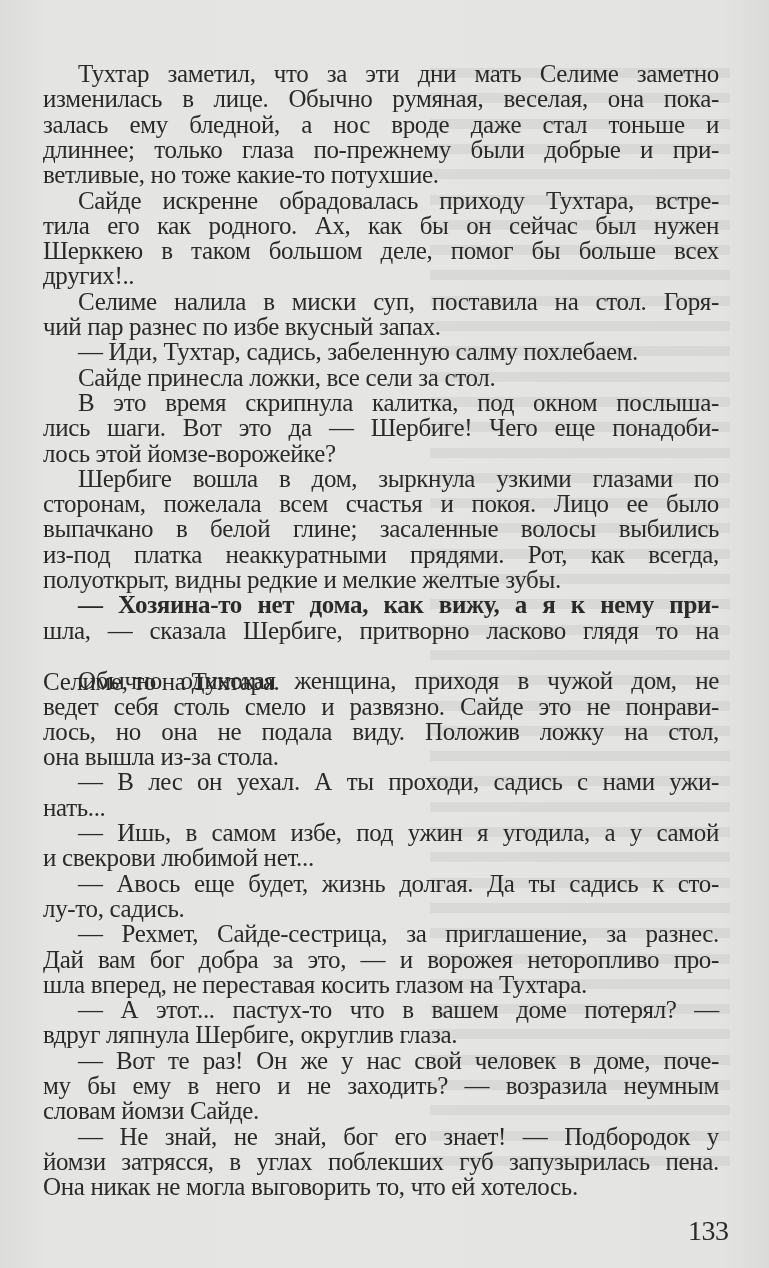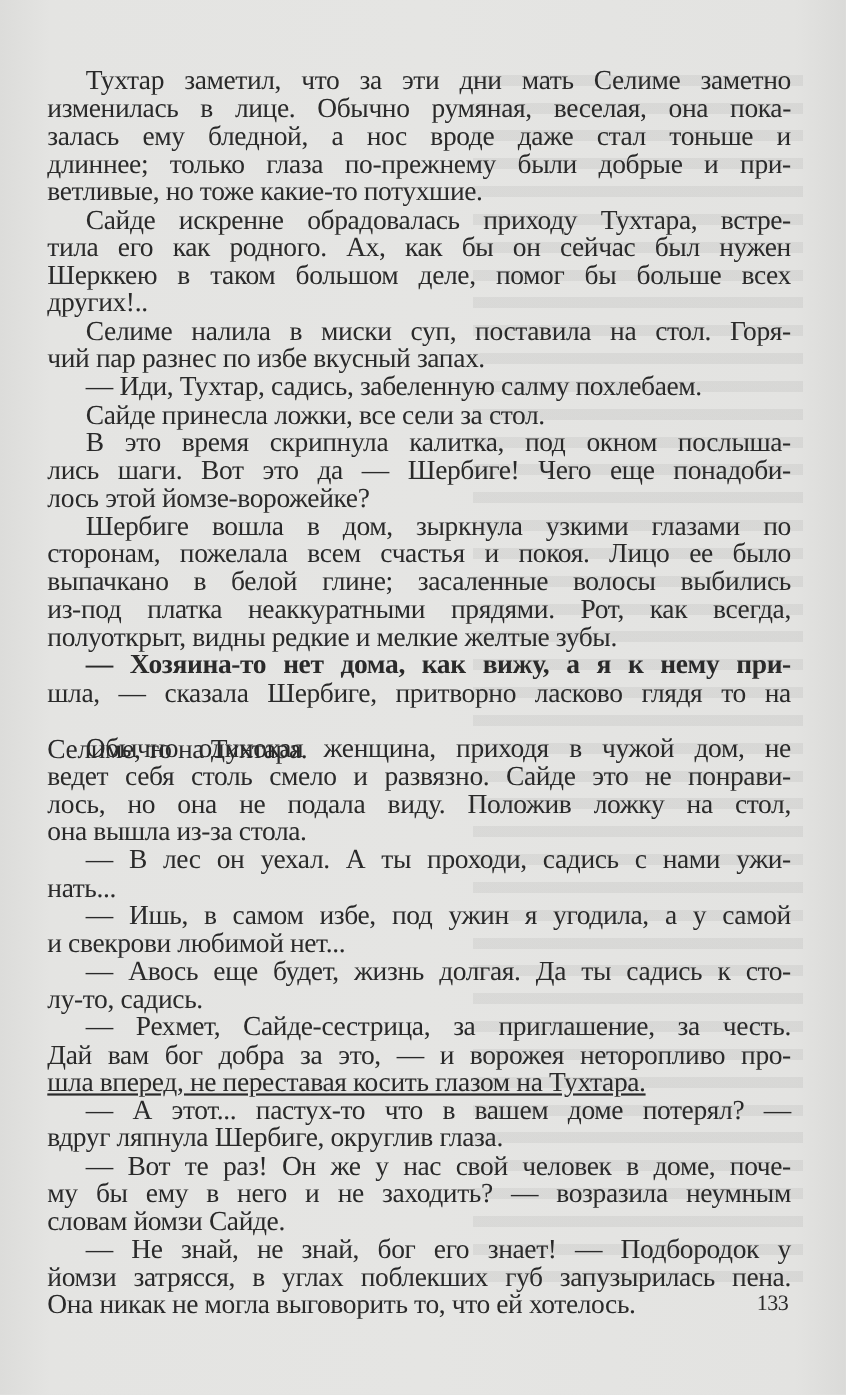--- a/index.html
+++ b/index.html
@@ -55,22 +55,22 @@
   .line.last {
     text-align-last: left;
   }
   .line.indent {
     left: 35px;
     width: 641px;
   }
   .page-number {
     position: absolute;
     left: 688px;
-    top: 1172px;
-    font-size: 20px;
+    top: 1218px;
+    font-size: 28px;
     line-height: 26px;
     color: #2a2a2a;
     letter-spacing: -0.5px;
   }
 </style>
 </head>
 <body>
 
 <div class="page">
   <div class="ghost"></div>
@@ -102,23 +102,23 @@
       <div class="line indent" style="top: 668.2px;">Обычно одинокая женщина, приходя в чужой дом, не</div>
       <div class="line" style="top: 693.5px;">ведет себя столь смело и развязно. Сайде это не понрави-</div>
       <div class="line" style="top: 718.8px;">лось, но она не подала виду. Положив ложку на стол,</div>
       <div class="line last" style="top: 744.1px;">она вышла из-за стола.</div>
       <div class="line indent" style="top: 769.4px;">— В лес он уехал. А ты проходи, садись с нами ужи-</div>
       <div class="line last" style="top: 794.7px;">нать...</div>
       <div class="line indent" style="top: 820px;">— Ишь, в самом избе, под ужин я угодила, а у самой</div>
       <div class="line last" style="top: 845.3px;">и свекрови любимой нет...</div>
       <div class="line indent" style="top: 870.6px;">— Авось еще будет, жизнь долгая. Да ты садись к сто-</div>
       <div class="line last" style="top: 895.9px;">лу-то, садись.</div>
-      <div class="line indent" style="top: 921.2px;">— Рехмет, Сайде-сестрица, за приглашение, за честь.</div>
+      <div class="line indent" style="top: 921.2px;">— Рехмет, Сайде-сестрица, за приглашение, за разнес.</div>
       <div class="line" style="top: 946.5px;">Дай вам бог добра за это, — и ворожея неторопливо про-</div>
-      <div class="line last" style="top: 971.8px; text-decoration: underline;">шла вперед, не переставая косить глазом на Тухтара.</div>
+      <div class="line last" style="top: 971.8px;">шла вперед, не переставая косить глазом на Тухтара.</div>
       <div class="line indent" style="top: 997.1px;">— А этот... пастух-то что в вашем доме потерял? —</div>
       <div class="line last" style="top: 1022.4px;">вдруг ляпнула Шербиге, округлив глаза.</div>
       <div class="line indent" style="top: 1047.7px;">— Вот те раз! Он же у нас свой человек в доме, поче-</div>
       <div class="line" style="top: 1073px;">му бы ему в него и не заходить? — возразила неумным</div>
       <div class="line last" style="top: 1098.3px;">словам йомзи Сайде.</div>
       <div class="line indent" style="top: 1123.6px;">— Не знай, не знай, бог его знает! — Подбородок у</div>
       <div class="line" style="top: 1148.9px;">йомзи затрясся, в углах поблекших губ запузырилась пена.</div>
       <div class="line last" style="top: 1174.2px;">Она никак не могла выговорить то, что ей хотелось.</div>
     </div>
   <div class="page-number">133</div>

